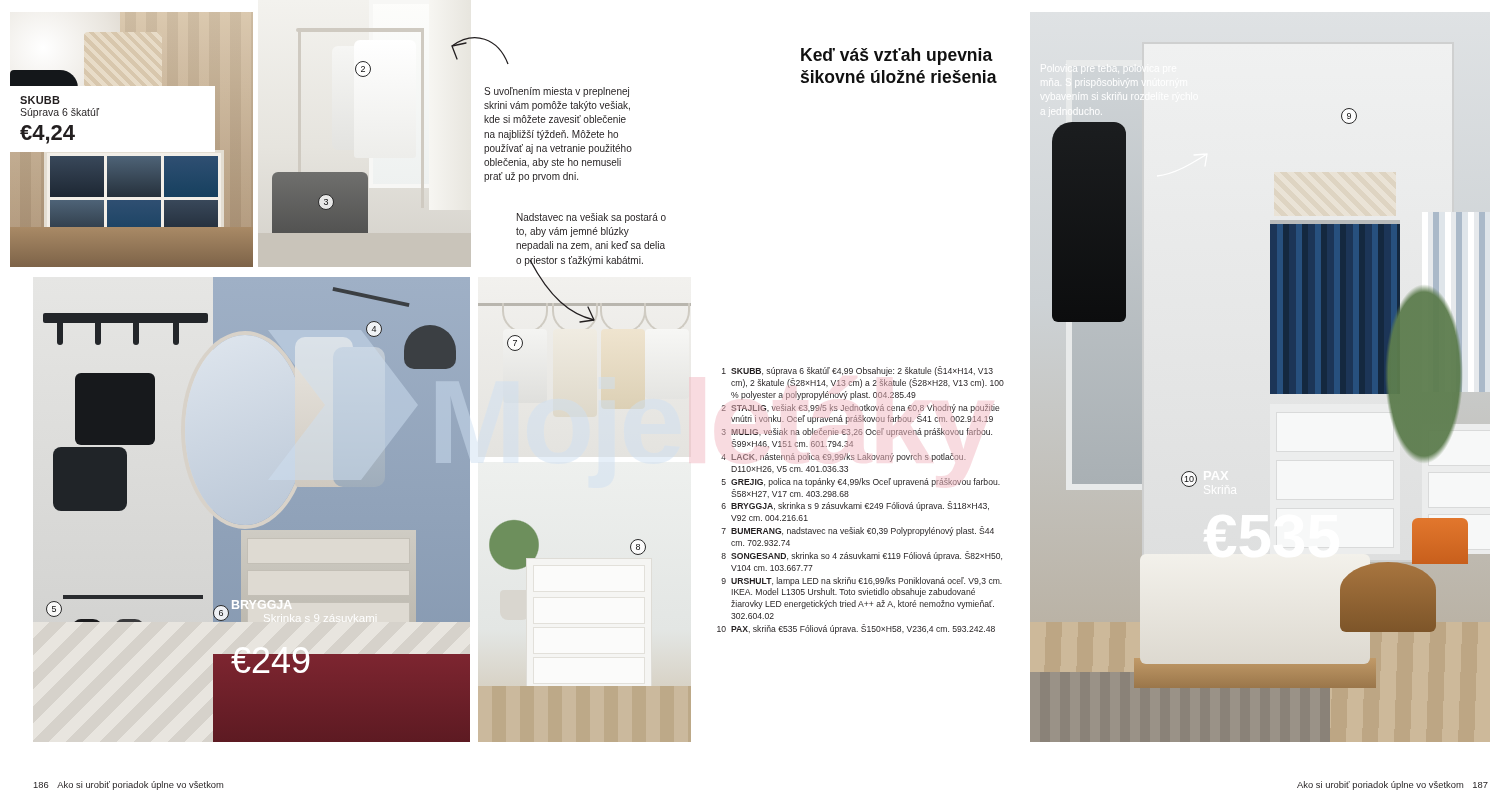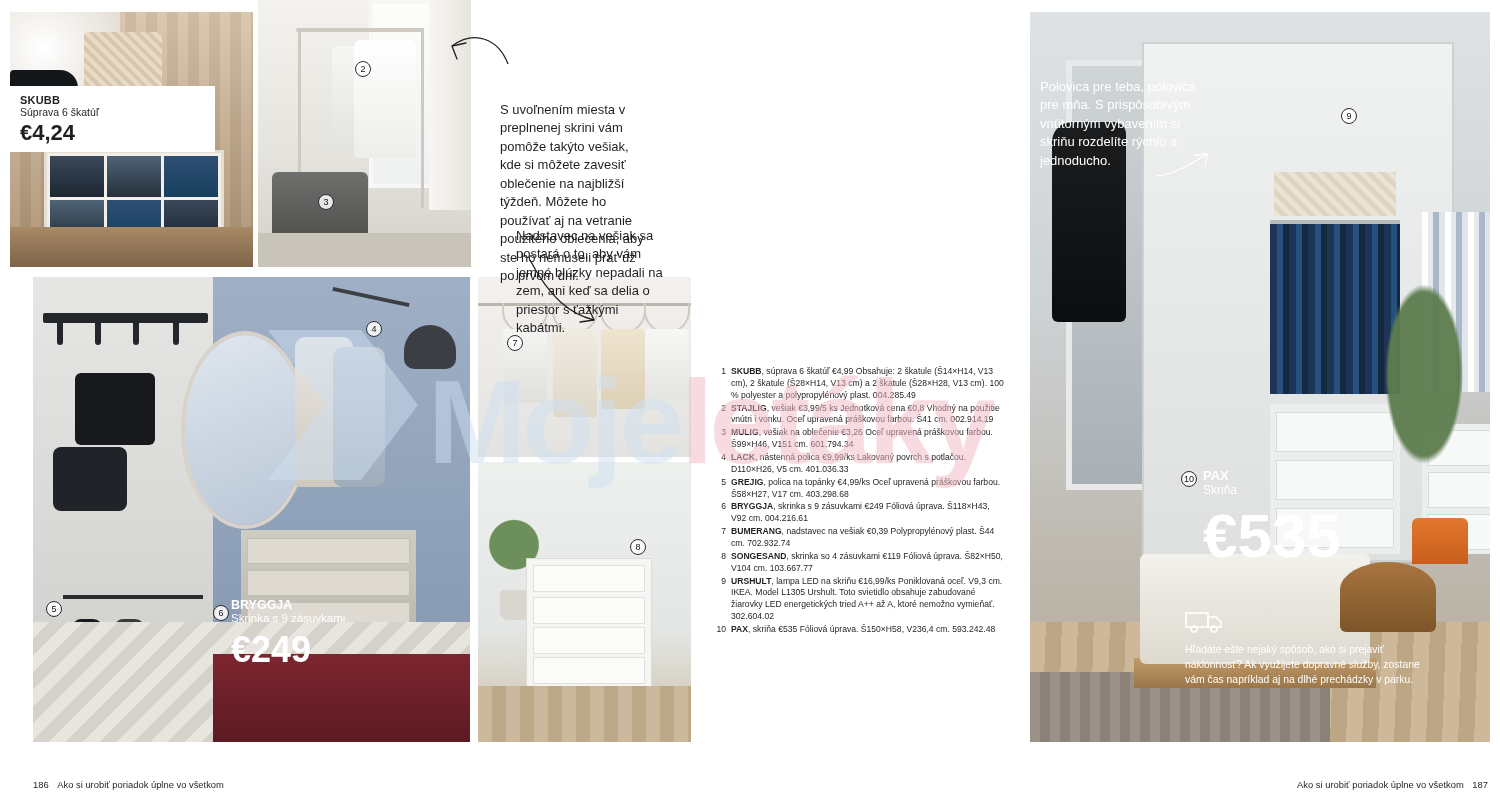--- a/index.html
+++ b/index.html
@@ -106,21 +106,21 @@
     background: linear-gradient(180deg,#eef0ee 0%,#e3e6e4 60%,#cdbfa8 100%); }
   #ph-chest .chest { position:absolute; left:48px; top:96px; width:126px; height:130px; background:#f5f5f3; border:1px solid #dedcd6;}
   #ph-chest .chest .d { position:absolute; left:6px; right:6px; height:27px; background:#fbfbfa; border:1px solid #e2e0da;}
   #ph-chest .plant { position:absolute; left:8px; top:52px; width:56px; height:88px;
     background: radial-gradient(circle at 50% 35%, #6d8f5c 0 38%, transparent 40%); }
   #ph-chest .pot { position:absolute; left:22px; top:128px; width:30px; height:30px; background:#d9d6cf; border-radius:4px 4px 8px 8px;}
   #ph-chest .floor { position:absolute; left:0; right:0; bottom:0; height:56px;
     background: repeating-linear-gradient(90deg,#cbb99d 0 14px,#bda988 14px 28px); }
 
   
-  .callout { position:absolute; font-size:13px; line-height:1.42; color:#231f20;margin-top:16px; }
+  .callout { position:absolute; font-size:10px; line-height:1.42; color:#231f20; }
 
   .headline { position:absolute; font-weight:bold; font-size:17.5px; line-height:1.27; color:#111; }
   .bodytext { position:absolute; font-size:12.6px; line-height:1.5; color:#231f20; }
 
   
   .tag { position:absolute; background:#ffffff; }
   .tag .name { font-weight:bold; font-size:11px; letter-spacing:.2px; }
   .tag .desc { font-size:10.5px; }
   .tag .price { font-weight:bold; }
 
@@ -333,48 +333,49 @@
   <div class="num" style="left:1181px;top:471px;">10</div>
 
   <div class="tag" id="tag-skubb" style="left:10px; top:86px; width:205px; height:66px; padding:8px 10px;">
     <div class="name">SKUBB</div>
     <div class="desc">Súprava 6 škatúľ</div>
     <div class="price" style="font-size:22px; margin-top:2px;">€4,24</div>
   </div>
 
   <div style="position:absolute; left:231px; top:598px; width:230px;">
     <div class="whitetext" style="font-weight:bold; font-size:12.5px;">BRYGGJA</div>
-    <div class="whitetext" style="font-size:11.5px;">Skrinka s 9 zásuvkami</div>
-    <div class="whitetext" style="font-weight:bold; font-size:36px; line-height:1.05; margin-top:7px;">€249</div>
+    <div class="whitetext" style="font-size:11.5px;margin-left:32px;">Skrinka s 9 zásuvkami</div>
+    <div class="whitetext" style="font-weight:normal; font-size:36px; line-height:1.05; margin-top:18px;">€249</div>
   </div>
 
   <div style="position:absolute; left:1203px; top:468px; width:240px;">
     <div class="whitetext" style="font-weight:bold; font-size:13px;">PAX</div>
     <div class="whitetext" style="font-size:12px;">Skriňa</div>
     <div class="whitetext" style="font-weight:bold; font-size:62px; line-height:1.05; margin-top:6px;">€535</div>
   </div>
 
   <svg class="arrow" style="left:440px; top:20px; width:70px; height:60px;" viewBox="0 0 70 60">
     <path d="M68 44 C58 18, 34 10, 12 26"></path>
     <path d="M12 26 l14 -3 M12 26 l5 13" stroke-linecap="round"></path>
   </svg>
-  <div class="callout" style="left:500px; top:85px; width:150px;">S uvoľnením miesta v preplnenej skrini vám pomôže takýto vešiak, kde si môžete zavesiť oblečenie na najbližší týždeň. Môžete ho používať aj na vetranie použitého oblečenia, aby ste ho nemuseli prať už po prvom dni.</div>
+  <div class="callout" style="left:484px; top:85px; width:150px;">S uvoľnením miesta v preplnenej skrini vám pomôže takýto vešiak, kde si môžete zavesiť oblečenie na najbližší týždeň. Môžete ho používať aj na vetranie použitého oblečenia, aby ste ho nemuseli prať už po prvom dni.</div>
 
   <svg class="arrow" style="left:528px; top:258px; width:80px; height:80px;" viewBox="0 0 80 80">
     <path d="M2 2 C22 40, 42 56, 66 62"></path>
     <path d="M66 62 l-14 2 M66 62 l-6 -13" stroke-linecap="round"></path>
   </svg>
   <div class="callout" style="left:516px; top:211px; width:152px;">Nadstavec na vešiak sa postará o to, aby vám jemné blúzky nepadali na zem, ani keď sa delia o priestor s ťažkými kabátmi.</div>
 
   <svg class="arrow" style="left:1155px; top:146px; width:60px; height:34px;" viewBox="0 0 60 34" stroke="#ffffff">
     <path d="M2 30 C20 28, 36 18, 52 8" stroke="#fff"></path>
     <path d="M52 8 l-13 1 M52 8 l-2 12" stroke="#fff" stroke-linecap="round"></path>
   </svg>
   <div class="callout whitetext" style="left:1040px; top:62px; width:160px;">Polovica pre teba, polovica pre mňa. S prispôsobivým vnútorným vybavením si skriňu rozdelíte rýchlo a jednoducho.</div>
 
+  <div class="headline" style="left:800px; top:44px; width:220px;">Keď váš vzťah upevnia šikovné úložné riešenia</div>
 
   <div id="speclist">
     <div class="row">
         <div class="idx">1</div>
         <div class="txt"><b>SKUBB</b><span>, súprava 6 škatúľ €4,99 Obsahuje: 2 škatule (Š14×H14, V13 cm), 2 škatule (Š28×H14, V13 cm) a 2 škatule (Š28×H28, V13 cm). 100 % polyester a polypropylénový plast. 004.285.49</span></div>
       </div>
     <div class="row">
         <div class="idx">2</div>
         <div class="txt"><b>STAJLIG</b><span>, vešiak €3,99/5 ks Jednotková cena €0,8 Vhodný na použitie vnútri i vonku. Oceľ upravená práškovou farbou. Š41 cm. 002.914.19</span></div>
       </div>
@@ -405,29 +406,20 @@
     <div class="row">
         <div class="idx">9</div>
         <div class="txt"><b>URSHULT</b><span>, lampa LED na skriňu €16,99/ks Poniklovaná oceľ. V9,3 cm. IKEA. Model L1305 Urshult. Toto svietidlo obsahuje zabudované žiarovky LED energetických tried A++ až A, ktoré nemožno vymieňať. 302.604.02</span></div>
       </div>
     <div class="row">
         <div class="idx">10</div>
         <div class="txt"><b>PAX</b><span>, skriňa €535 Fóliová úprava. Š150×H58, V236,4 cm. 593.242.48</span></div>
       </div>
   </div>
 
-  <div id="delivery">
-    <svg class="truck" viewBox="0 0 40 26">
-      <rect x="1" y="5" width="22" height="14" fill="none" stroke="#fff" stroke-width="1.6"></rect>
-      <path d="M23 9 h8 l5 5 v5 h-13 z" fill="none" stroke="#fff" stroke-width="1.6"></path>
-      <circle cx="9" cy="21" r="3" fill="none" stroke="#fff" stroke-width="1.6"></circle>
-      <circle cx="29" cy="21" r="3" fill="none" stroke="#fff" stroke-width="1.6"></circle>
-    </svg>
-    <div>Hľadáte ešte nejaký spôsob, ako si prejaviť náklonnosť? Ak využijete dopravné služby, zostane vám čas napríklad aj na dlhé prechádzky v parku.</div>
-  </div>
 
   <div class="footer" id="footer-left">
     <span>186</span>
     <span style="margin-left:6px;">Ako si urobiť poriadok úplne vo všetkom</span>
   </div>
   <div class="footer" id="footer-right">
     <span>Ako si urobiť poriadok úplne vo všetkom</span>
     <span style="margin-left:6px;">187</span>
   </div>
 

